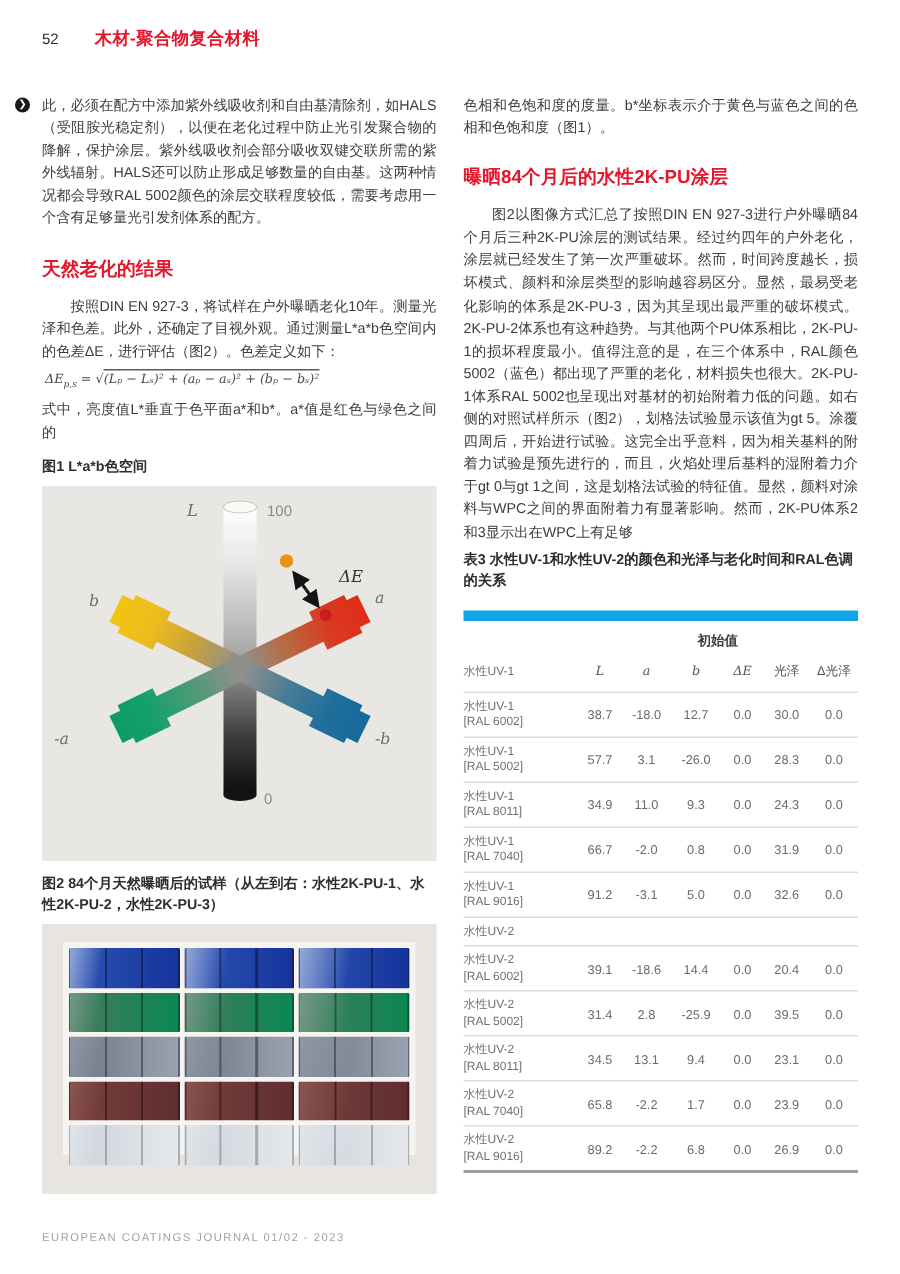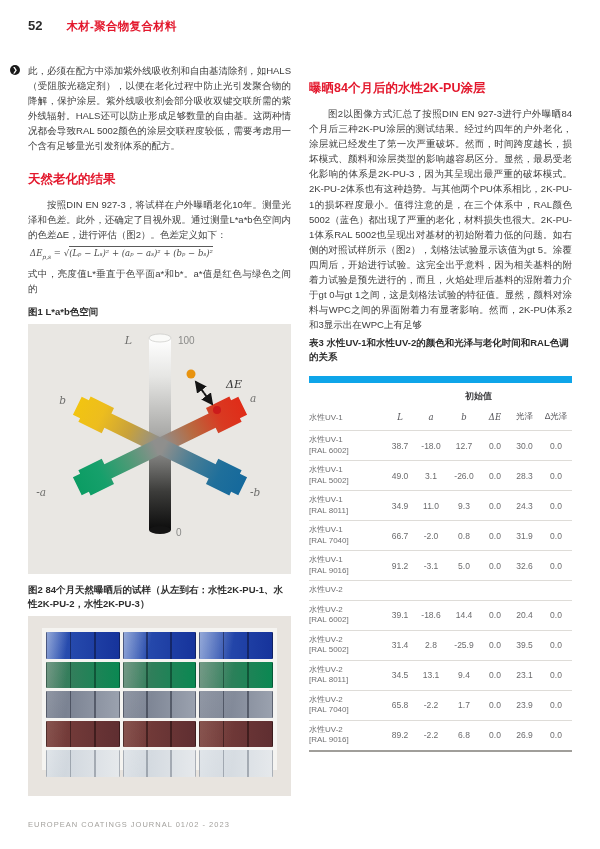--- a/index.html
+++ b/index.html
@@ -1,20 +1,20 @@
 <!DOCTYPE html>
 <html><head>
 <meta charset="utf-8">
 <style>
   html,body{margin:0;padding:0;background:#ffffff;}
   .page{position:relative;width:600px;height:849px;background:#fff;overflow:hidden;
         font-family:"Liberation Sans","DejaVu Sans",sans-serif;color:#3d3d3d;}
   
   .hdr{position:absolute;top:18px;left:28px;display:flex;gap:24px;align-items:baseline;}
-  .hdr .pno{font-size:13px;font-weight:bold;color:#2b2b2b;}
+  .hdr .pno{font-size:10px;font-weight:normal;color:#2b2b2b;}
   .hdr .sect{font-size:11.5px;font-weight:bold;color:#e3182d;letter-spacing:.3px;}
   
   .col{position:absolute;top:63px;width:263px;}
   .col-left{left:28px;}
   .col-right{left:309px;}
   p.body{font-size:9.5px;line-height:15.1px;text-align:justify;margin:0;}
   p.indent{text-indent:2em;}
   .lead{position:relative;}
   .bullet{position:absolute;left:-18px;top:2px;width:10px;height:10px;border-radius:50%;
           background:#1a1a1a;color:#fff;font-size:6.5px;line-height:10px;text-align:center;font-weight:bold;}
@@ -171,20 +171,21 @@
           <div class="pcell" title="brown RAL 8011" style="background: linear-gradient(90deg, rgba(25, 8, 8, 0.5) 0px, rgba(25, 8, 8, 0.5) 1px, transparent 1px, transparent 32%, rgba(25, 8, 8, 0.5) 32%, rgba(25, 8, 8, 0.5) calc(32% + 1.5px), transparent calc(32% + 1.5px), transparent 65%, rgba(25, 8, 8, 0.5) 65%, rgba(25, 8, 8, 0.5) calc(65% + 1.5px), transparent calc(65% + 1.5px), transparent calc(100% - 1px), rgba(25, 8, 8, 0.5) calc(100% - 1px)), linear-gradient(100deg, rgba(190, 170, 160, 0.2), transparent 38%), linear-gradient(90deg, rgb(123, 64, 60), rgb(95, 46, 49));"></div>
           <div class="pcell" title="brown RAL 8011" style="background: linear-gradient(90deg, rgba(25, 8, 8, 0.5) 0px, rgba(25, 8, 8, 0.5) 1px, transparent 1px, transparent 32%, rgba(25, 8, 8, 0.5) 32%, rgba(25, 8, 8, 0.5) calc(32% + 1.5px), transparent calc(32% + 1.5px), transparent 65%, rgba(25, 8, 8, 0.5) 65%, rgba(25, 8, 8, 0.5) calc(65% + 1.5px), transparent calc(65% + 1.5px), transparent calc(100% - 1px), rgba(25, 8, 8, 0.5) calc(100% - 1px)), linear-gradient(100deg, rgba(190, 170, 160, 0.2), transparent 46%), linear-gradient(90deg, rgb(123, 64, 60), rgb(95, 46, 49));"></div>
           <div class="pcell" title="white RAL 9016" style="background: linear-gradient(90deg, rgba(60, 70, 85, 0.35) 0px, rgba(60, 70, 85, 0.35) 1px, transparent 1px, transparent 32%, rgba(60, 70, 85, 0.35) 32%, rgba(60, 70, 85, 0.35) calc(32% + 1.5px), transparent calc(32% + 1.5px), transparent 65%, rgba(60, 70, 85, 0.35) 65%, rgba(60, 70, 85, 0.35) calc(65% + 1.5px), transparent calc(65% + 1.5px), transparent calc(100% - 1px), rgba(60, 70, 85, 0.35) calc(100% - 1px)), linear-gradient(100deg, rgba(255, 255, 255, 0.45), transparent 30%), linear-gradient(90deg, rgb(201, 209, 217), rgb(230, 233, 236));"></div>
           <div class="pcell" title="white RAL 9016" style="background: linear-gradient(90deg, rgba(60, 70, 85, 0.35) 0px, rgba(60, 70, 85, 0.35) 1px, transparent 1px, transparent 32%, rgba(60, 70, 85, 0.35) 32%, rgba(60, 70, 85, 0.35) calc(32% + 1.5px), transparent calc(32% + 1.5px), transparent 65%, rgba(60, 70, 85, 0.35) 65%, rgba(60, 70, 85, 0.35) calc(65% + 1.5px), transparent calc(65% + 1.5px), transparent calc(100% - 1px), rgba(60, 70, 85, 0.35) calc(100% - 1px)), linear-gradient(100deg, rgba(255, 255, 255, 0.45), transparent 38%), linear-gradient(90deg, rgb(201, 209, 217), rgb(230, 233, 236));"></div>
           <div class="pcell" title="white RAL 9016" style="background: linear-gradient(90deg, rgba(60, 70, 85, 0.35) 0px, rgba(60, 70, 85, 0.35) 1px, transparent 1px, transparent 32%, rgba(60, 70, 85, 0.35) 32%, rgba(60, 70, 85, 0.35) calc(32% + 1.5px), transparent calc(32% + 1.5px), transparent 65%, rgba(60, 70, 85, 0.35) 65%, rgba(60, 70, 85, 0.35) calc(65% + 1.5px), transparent calc(65% + 1.5px), transparent calc(100% - 1px), rgba(60, 70, 85, 0.35) calc(100% - 1px)), linear-gradient(100deg, rgba(255, 255, 255, 0.45), transparent 46%), linear-gradient(90deg, rgb(201, 209, 217), rgb(230, 233, 236));"></div>
         </div>
     </div>
   </div>
 
   <div class="col col-right">
+    <p class="body">色相和色饱和度的度量。b*坐标表示介于黄色与蓝色之间的色相和色饱和度（图1）。</p>
 
     <h2 class="red">曝晒84个月后的水性2K-PU涂层</h2>
 
     <p class="body indent">图2以图像方式汇总了按照DIN EN 927-3进行户外曝晒84个月后三种2K-PU涂层的测试结果。经过约四年的户外老化，涂层就已经发生了第一次严重破坏。然而，时间跨度越长，损坏模式、颜料和涂层类型的影响越容易区分。显然，最易受老化影响的体系是2K-PU-3，因为其呈现出最严重的破坏模式。2K-PU-2体系也有这种趋势。与其他两个PU体系相比，2K-PU-1的损坏程度最小。值得注意的是，在三个体系中，RAL颜色5002（蓝色）都出现了严重的老化，材料损失也很大。2K-PU-1体系RAL 5002也呈现出对基材的初始附着力低的问题。如右侧的对照试样所示（图2），划格法试验显示该值为gt 5。涂覆四周后，开始进行试验。这完全出乎意料，因为相关基料的附着力试验是预先进行的，而且，火焰处理后基料的湿附着力介于gt 0与gt 1之间，这是划格法试验的特征值。显然，颜料对涂料与WPC之间的界面附着力有显著影响。然而，2K-PU体系2和3显示出在WPC上有足够</p>
 
     <div class="tblcap">表3 水性UV-1和水性UV-2的颜色和光泽与老化时间和RAL色调的关系</div>
 
     <div class="tbl">
       <div class="tgroup">初始值</div>
       <div class="trow hdr-row" id="tbl-head">
@@ -207,21 +208,21 @@
             <div class="tcell">12.7</div>
             <div class="tcell">0.0</div>
             <div class="tcell">30.0</div>
             <div class="tcell">0.0</div>
           </div>
           <div class="trow">
             <div class="tlabel">
               <div>水性UV-1</div>
               <div>[RAL 5002]</div>
             </div>
-            <div class="tcell">49.0</div>
+            <div class="tcell">57.7</div>
             <div class="tcell">3.1</div>
             <div class="tcell">-26.0</div>
             <div class="tcell">0.0</div>
             <div class="tcell">28.3</div>
             <div class="tcell">0.0</div>
           </div>
           <div class="trow">
             <div class="tlabel">
               <div>水性UV-1</div>
               <div>[RAL 8011]</div>

